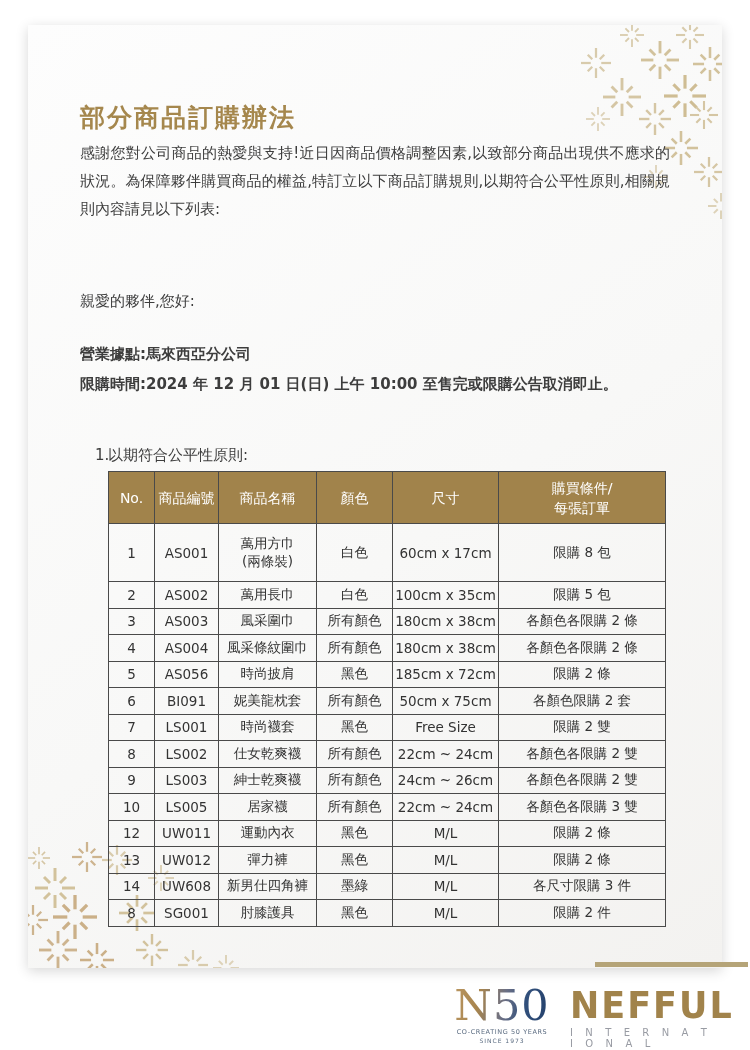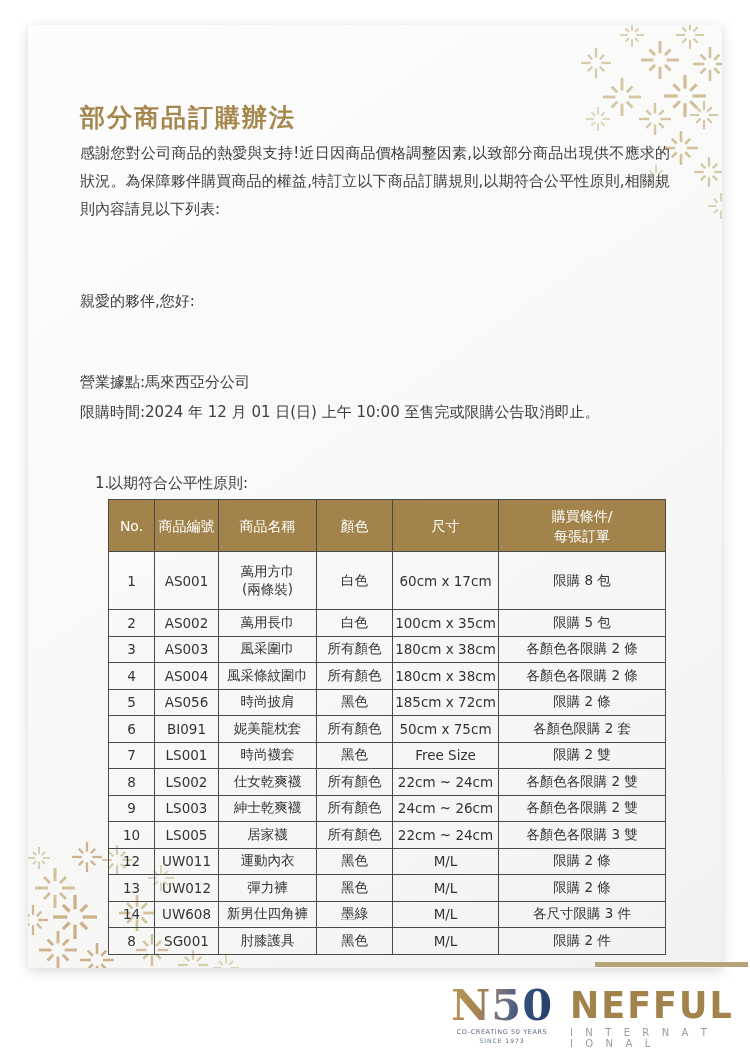--- a/index.html
+++ b/index.html
@@ -18,21 +18,21 @@
 
   .page-title {
     margin-top: 76px; 
     font-size: 25px; font-weight: bold; letter-spacing: 2px;
     color: #a5874d; line-height: 34px;
   }
   .body-text { color: #3d3d3d; font-size: 15px; }
   .greeting { margin-top: 64px; line-height: 28px; }
   .intro { margin-top: 4px; line-height: 28px; text-align: justify; }
   .meta-line { line-height: 30px; }
-  .meta-block { margin-top: 52px; }
+  .meta-block { margin-top: 24px; font-weight: bold; }
   .list-line { margin-top: 46px; line-height: 20px; display: flex; }
   .list-number { width: 28px; padding-left: 15px; }
 
   table.order-table {
     margin: 6px 0 0 28px; border-collapse: collapse; table-layout: fixed;
     width: 557px; background: transparent; position: relative; z-index: 2;
   }
   .order-table th, .order-table td {
     border: 1px solid #4a4a4a; text-align: center; vertical-align: middle;
     font-size: 13.5px; color: #333; white-space: pre-line; padding: 1px 2px;
@@ -45,21 +45,21 @@
   .order-table tr.row-tall td { height: 58px; }
   .col-no { width: 46px; } .col-code { width: 64px; } .col-name { width: 98px; }
   .col-color { width: 76px; } .col-size { width: 106px; } .col-limit { width: 167px; }
 
   .footer-accent-bar {
     position: absolute; left: 595px; top: 962px; width: 153px; height: 5px;
     background: #b5a478; z-index: 3;
   }
   .n50-logo { position: absolute; left: 444px; top: 984px; width: 116px; text-align: center; z-index: 3; }
   .n50-word {
-    font-family: "DejaVu Serif", serif; font-size: 43px; line-height: 42px; font-weight: bold;
+    font-family: "DejaVu Serif", serif; font-size: 43px; line-height: 42px; font-weight: normal;
     background: linear-gradient(100deg, #c09c68 0%, #a8854e 30%, #6a6f85 52%, #32507c 68%, #1d3a63 100%);
     -webkit-background-clip: text; background-clip: text; color: transparent;
     letter-spacing: 1px;
   }
   .n50-tagline { font-size: 6.5px; letter-spacing: 0.6px; color: #5a6b80; margin-top: 2px; }
   .n50-since { font-size: 6px; letter-spacing: 1px; color: #5a6b80; margin-top: 1px; }
 
   .nefful-logo { position: absolute; left: 570px; top: 983px; width: 150px; text-align: left; z-index: 3; }
   .nefful-word {
     font-size: 35px; font-weight: 800; color: #a1834b; letter-spacing: 2px;

